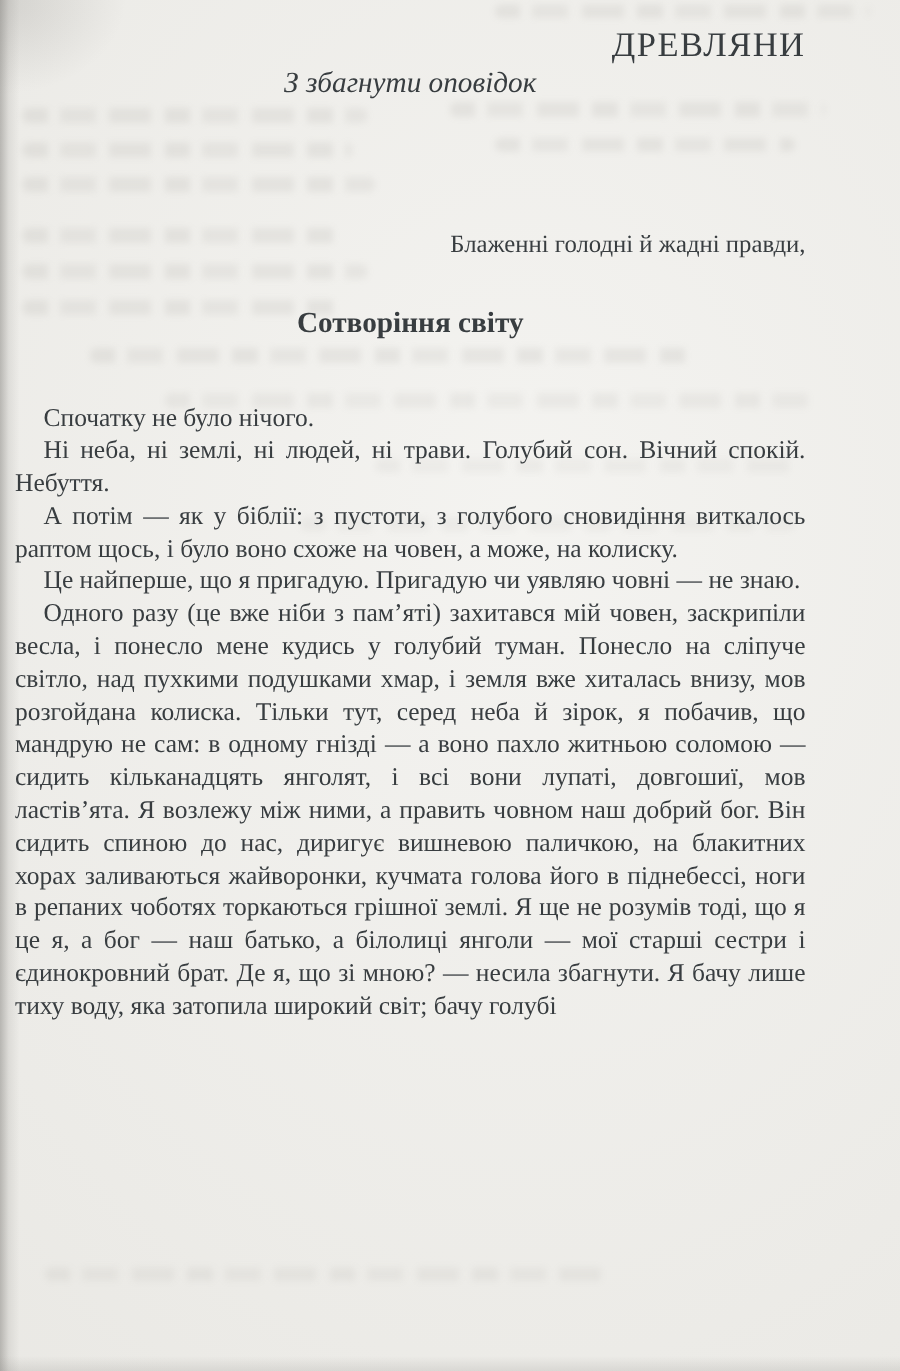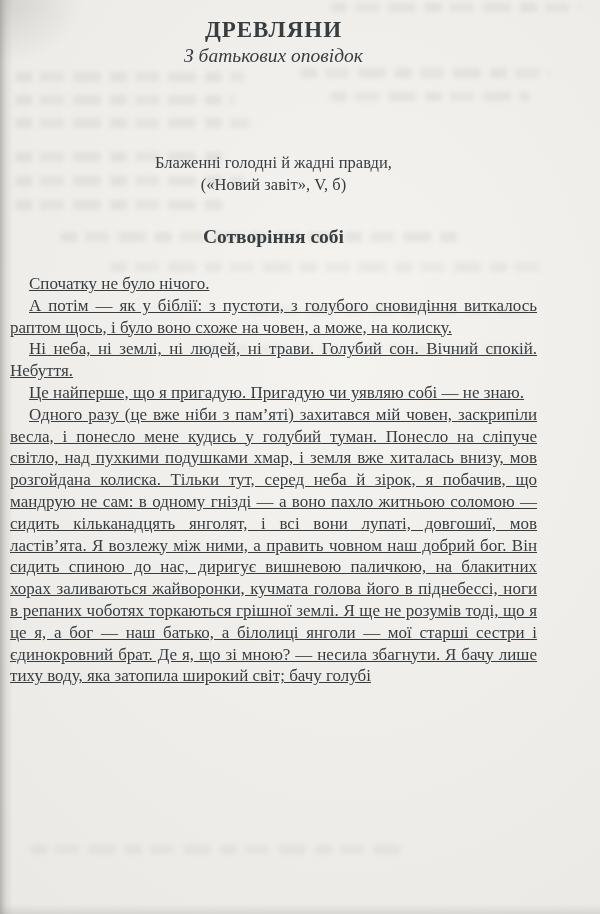--- a/index.html
+++ b/index.html
@@ -43,51 +43,50 @@
     filter:blur(2.6px);
     opacity:0.26;
     border-radius:4px;
     pointer-events:none;
   }
   .content {
     position:absolute; top:0; left:10px; width:527px;
   }
   .book-title {
     margin:17px 0 0 0;
-    text-align:center;
-    font-size:23px; font-weight:bold;
+    text-align:right;
+    font-size:23px; font-weight:normal;
     letter-spacing:1px;
     line-height:26px;
   }
   .book-subtitle {
     margin-top:1px;
     text-align:center;
     font-style:italic;
     font-size:19.5px;
     line-height:24px;
   }
   .epigraph {
     margin-top:84px;
     text-align:right;
     font-size:16.5px;
     line-height:21.5px;
   }
-  .epigraph-line { display:block;text-align:center; }
+  .epigraph-line { display:block; }
   .section-heading {
     margin:30px 0 0 0;
     text-align:center;
     font-size:19.5px; font-weight:bold;
     line-height:24px;
   }
   .body-text {
-    margin-top:24px;
+    margin-top:40px;
     font-size:17px;
     line-height:21.8px;
     text-align:justify;
-    text-decoration:underline;
   }
   .body-text p {
     margin:0;
     text-indent:19px;
   }
 </style>
 </head>
 <body>
 
 <div class="page">
@@ -102,34 +101,33 @@
   <div class="ghost" style="left:15px;  top:176px; width:230px; height:10px;"></div>
   <div class="ghost" style="left:15px;  top:200px; width:215px; height:10px;"></div>
   <div class="ghost" style="left:60px;  top:232px; width:400px; height:10px;"></div>
   <div class="ghost" style="left:110px; top:262px; width:430px; height:10px; opacity:.2;"></div>
   <div class="ghost" style="left:250px; top:306px; width:280px; height:9px; opacity:.16;"></div>
   <div class="ghost" style="left:200px; top:345px; width:330px; height:9px; opacity:.16;"></div>
   <div class="ghost" style="left:30px;  top:845px; width:380px; height:9px; opacity:.2;"></div>
 
   <div class="content">
     <h1 class="book-title">ДРЕВЛЯНИ</h1>
-    <div class="book-subtitle">З батькових оповідок</div>
+    <div class="book-subtitle">З збагнути оповідок</div>
 
     <div class="epigraph">
       <span class="epigraph-line">Блаженні голодні й жадні правди,</span>
-      <span class="epigraph-line">(«Новий завіт», V, б)</span>
     </div>
 
-    <h2 class="section-heading">Сотворіння собі</h2>
+    <h2 class="section-heading">Сотворіння світу</h2>
 
     <div class="body-text">
       <p>Спочатку не було нічого.</p>
+      <p>Ні неба, ні землі, ні людей, ні трави. Голубий сон. Вічний спокій. Небуття.</p>
       <p>А потім — як у біблії: з пустоти, з голубого сновидіння виткалось раптом щось, і було воно схоже на човен, а може, на колиску.</p>
-      <p>Ні неба, ні землі, ні людей, ні трави. Голубий сон. Вічний спокій. Небуття.</p>
-      <p>Це найперше, що я пригадую. Пригадую чи уявляю собі — не знаю.</p>
+      <p>Це найперше, що я пригадую. Пригадую чи уявляю човні — не знаю.</p>
       <p>Одного разу (це вже ніби з пам’яті) захитався мій човен, заскрипіли весла, і понесло мене кудись у голубий туман. Понесло на сліпуче світло, над пухкими подушками хмар, і земля вже хиталась внизу, мов розгойдана колиска. Тільки тут, серед неба й зірок, я побачив, що мандрую не сам: в одному гнізді — а воно пахло житньою соломою — сидить кільканадцять янголят, і всі вони лупаті, довгошиї, мов ластів’ята. Я возлежу між ними, а править човном наш добрий бог. Він сидить спиною до нас, диригує вишневою паличкою, на блакитних хорах заливаються жайворонки, кучмата голова його в піднебессі, ноги в репаних чоботях торкаються грішної землі. Я ще не розумів тоді, що я це я, а бог — наш батько, а білолиці янголи — мої старші сестри і єдинокровний брат. Де я, що зі мною? — несила збагнути. Я бачу лише тиху воду, яка затопила широкий світ; бачу голубі</p>
     </div>
   </div>
 
   <div class="edge-left"></div>
   <div class="corner-tl"></div>
   <div class="edge-bottom"></div>
 </div>
 
 </body></html>

